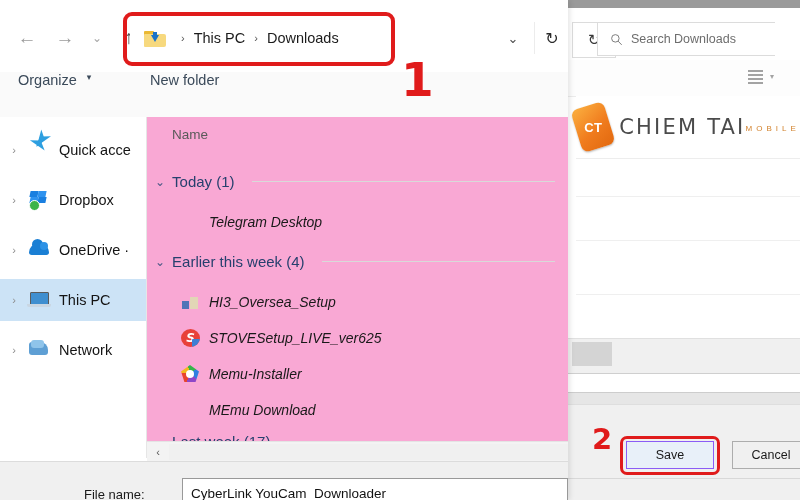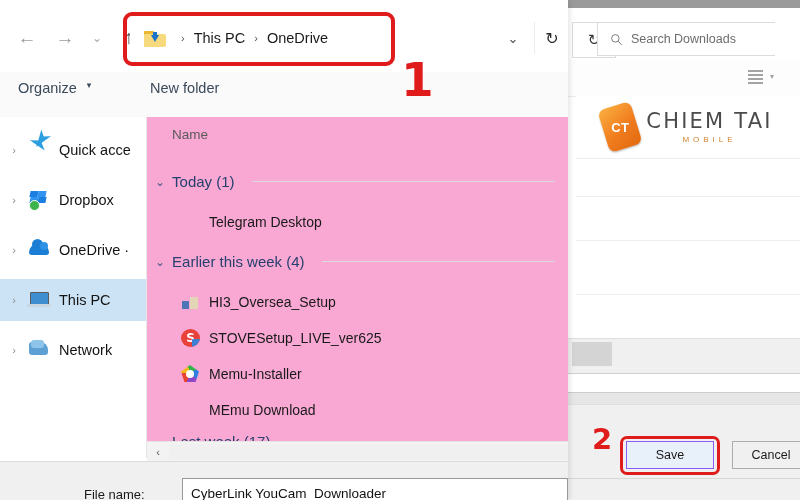--- a/index.html
+++ b/index.html
@@ -26,21 +26,21 @@
   
   .bg-viewbar{position:absolute;left:568px;top:60px;width:232px;height:36px;background:#fdfdfd;border-bottom:1px solid #ececec;}
   .bg-viewicon{position:absolute;left:748px;top:70px;display:flex;align-items:center;gap:7px;opacity:.55;}
 
   
   .bg-logopanel{position:absolute;left:576px;top:96px;width:224px;height:62px;background:#ffffff;border-bottom:1px solid #ededed;
      display:flex;align-items:center;justify-content:center;gap:9px;}
   .logo-badge{width:34px;height:44px;border-radius:7px;background:linear-gradient(150deg,#fbb040 0%,#f07c1e 55%,#e2690f 100%);
      transform:rotate(-17deg);display:flex;align-items:center;justify-content:center;box-shadow:0 1px 2px rgba(0,0,0,.28);}
   .logo-badge span{color:#fff;font-weight:bold;font-size:13px;letter-spacing:.5px;transform:rotate(17deg);}
-  .logo-words{display:flex;flex-direction:column;align-items:center;line-height:1;}
+  .logo-words{display:flex;flex-direction:row;align-items:center;line-height:1;}
   .logo-main{font-size:21px;letter-spacing:2.2px;color:#4b4b4b;font-family:"DejaVu Sans",sans-serif;}
   .logo-sub{font-size:8px;letter-spacing:4px;color:#d2822d;margin-top:4px;}
 
   
   .bg-sep{position:absolute;left:576px;width:224px;height:1px;background:#efefef;}
 
   
   .bg-block-a{position:absolute;left:568px;top:338px;width:232px;height:34px;background:#f0f0f0;border-top:1px solid #e0e0e0;border-bottom:1px solid #cfcfcf;}
   .bg-block-a-inner{position:absolute;left:572px;top:342px;width:40px;height:24px;background:#d4d4d4;}
   .bg-block-b{position:absolute;left:568px;top:392px;width:232px;height:12px;background:#e6e6e6;border-top:1px solid #cdcdcd;border-bottom:1px solid #d9d9d9;}
@@ -68,21 +68,21 @@
   .addrbar{position:absolute;left:130px;top:22px;width:370px;height:32px;background:#ffffff;
      display:flex;align-items:center;padding-left:14px;box-sizing:border-box;}
   .addr-folder{width:22px;height:18px;position:relative;margin-right:6px;flex:none;}
   .addr-chev{color:#555;font-size:11px;margin:0 9px;}
   .addr-seg{font-size:14.5px;color:#1b1b1b;}
   .addr-down{position:absolute;left:496px;top:22px;width:34px;height:32px;display:flex;align-items:center;justify-content:center;color:#4a4a4a;font-size:13px;}
   .addr-refresh{position:absolute;left:534px;top:22px;width:34px;height:32px;display:flex;align-items:center;justify-content:center;color:#2b2b2b;font-size:16px;border-left:1px solid #ececec;}
 
   
   .cmdbar{position:absolute;left:0;top:72px;width:568px;height:45px;background:#fafafa;border-bottom:1px solid #e8e8e8;}
-  .cmd-item{position:absolute;top:80px;font-size:14.5px;color:#3b4a5a;display:flex;gap:10px;}
+  .cmd-item{position:absolute;top:72px;font-size:14.5px;color:#3b4a5a;display:flex;gap:10px;}
   .cmd-organize{left:18px;}
   .cmd-newfolder{left:150px;}
   .caret{font-size:9px;color:#3b4a5a;}
 
   
   .sidebar{position:absolute;left:0;top:117px;width:146px;height:341px;background:#ffffff;border-right:1px solid #e6e6e6;}
   .side-item{position:absolute;left:0;width:146px;height:42px;display:flex;align-items:center;box-sizing:border-box;}
   .side-item.sel{background:#cce3f6;}
   .side-exp{width:28px;text-align:center;color:#8d8d8d;font-size:11px;flex:none;}
   .side-ico{width:24px;height:22px;position:relative;flex:none;margin-right:7px;}
@@ -90,21 +90,21 @@
 
   
   .listpane{position:absolute;left:147px;top:117px;width:421px;height:324px;background:#f9a8d4;overflow:hidden;}
   .col-header{position:absolute;left:25px;top:10px;font-size:13.5px;color:#5a5a5a;}
 
   .grp{position:absolute;left:8px;display:flex;align-items:center;gap:7px;}
   .grp-chev{color:#4a5a86;font-size:12px;}
   .grp-lbl{font-size:15px;color:#27406e;white-space:nowrap;}
   .grp-rule{height:1px;background:#d9d9d9;flex:1;margin-left:10px;}
 
-  .frow{position:absolute;left:34px;display:flex;align-items:center;gap:9px;}
+  .frow{position:absolute;left:34px;display:flex;align-items:center;gap:9px;font-style:italic;}
   .frow .fico{width:19px;height:18px;position:relative;flex:none;}
   .frow .flbl{font-size:14px;color:#191919;white-space:nowrap;}
 
   
   .hscroll{position:absolute;left:147px;top:441px;width:421px;height:20px;background:#f3f3f3;border-top:1px solid #e4e4e4;display:flex;align-items:center;}
   .hs-arrow{width:22px;text-align:center;color:#5a5a5a;font-size:11px;}
   .hs-track{flex:1;height:16px;background:#f0f0f0;}
   .hs-thumb{height:16px;width:100%;background:#cdcdcd;}
 
   
@@ -252,21 +252,21 @@
   </div>
 
   <div class="addrbar">
     <span class="addr-folder dl-folder">
       <span class="dl-stem"></span>
         <span class="dl-arrow"></span>
     </span>
     <span class="addr-chev">›</span>
     <span class="addr-seg">This PC</span>
     <span class="addr-chev">›</span>
-    <span class="addr-seg">OneDrive</span>
+    <span class="addr-seg">Downloads</span>
   </div>
   <div class="addr-down">
     <span>⌄</span>
   </div>
   <div class="addr-refresh">
     <span>↻</span>
   </div>
 
   <div class="cmdbar"></div>
   <div class="cmd-item cmd-organize">

